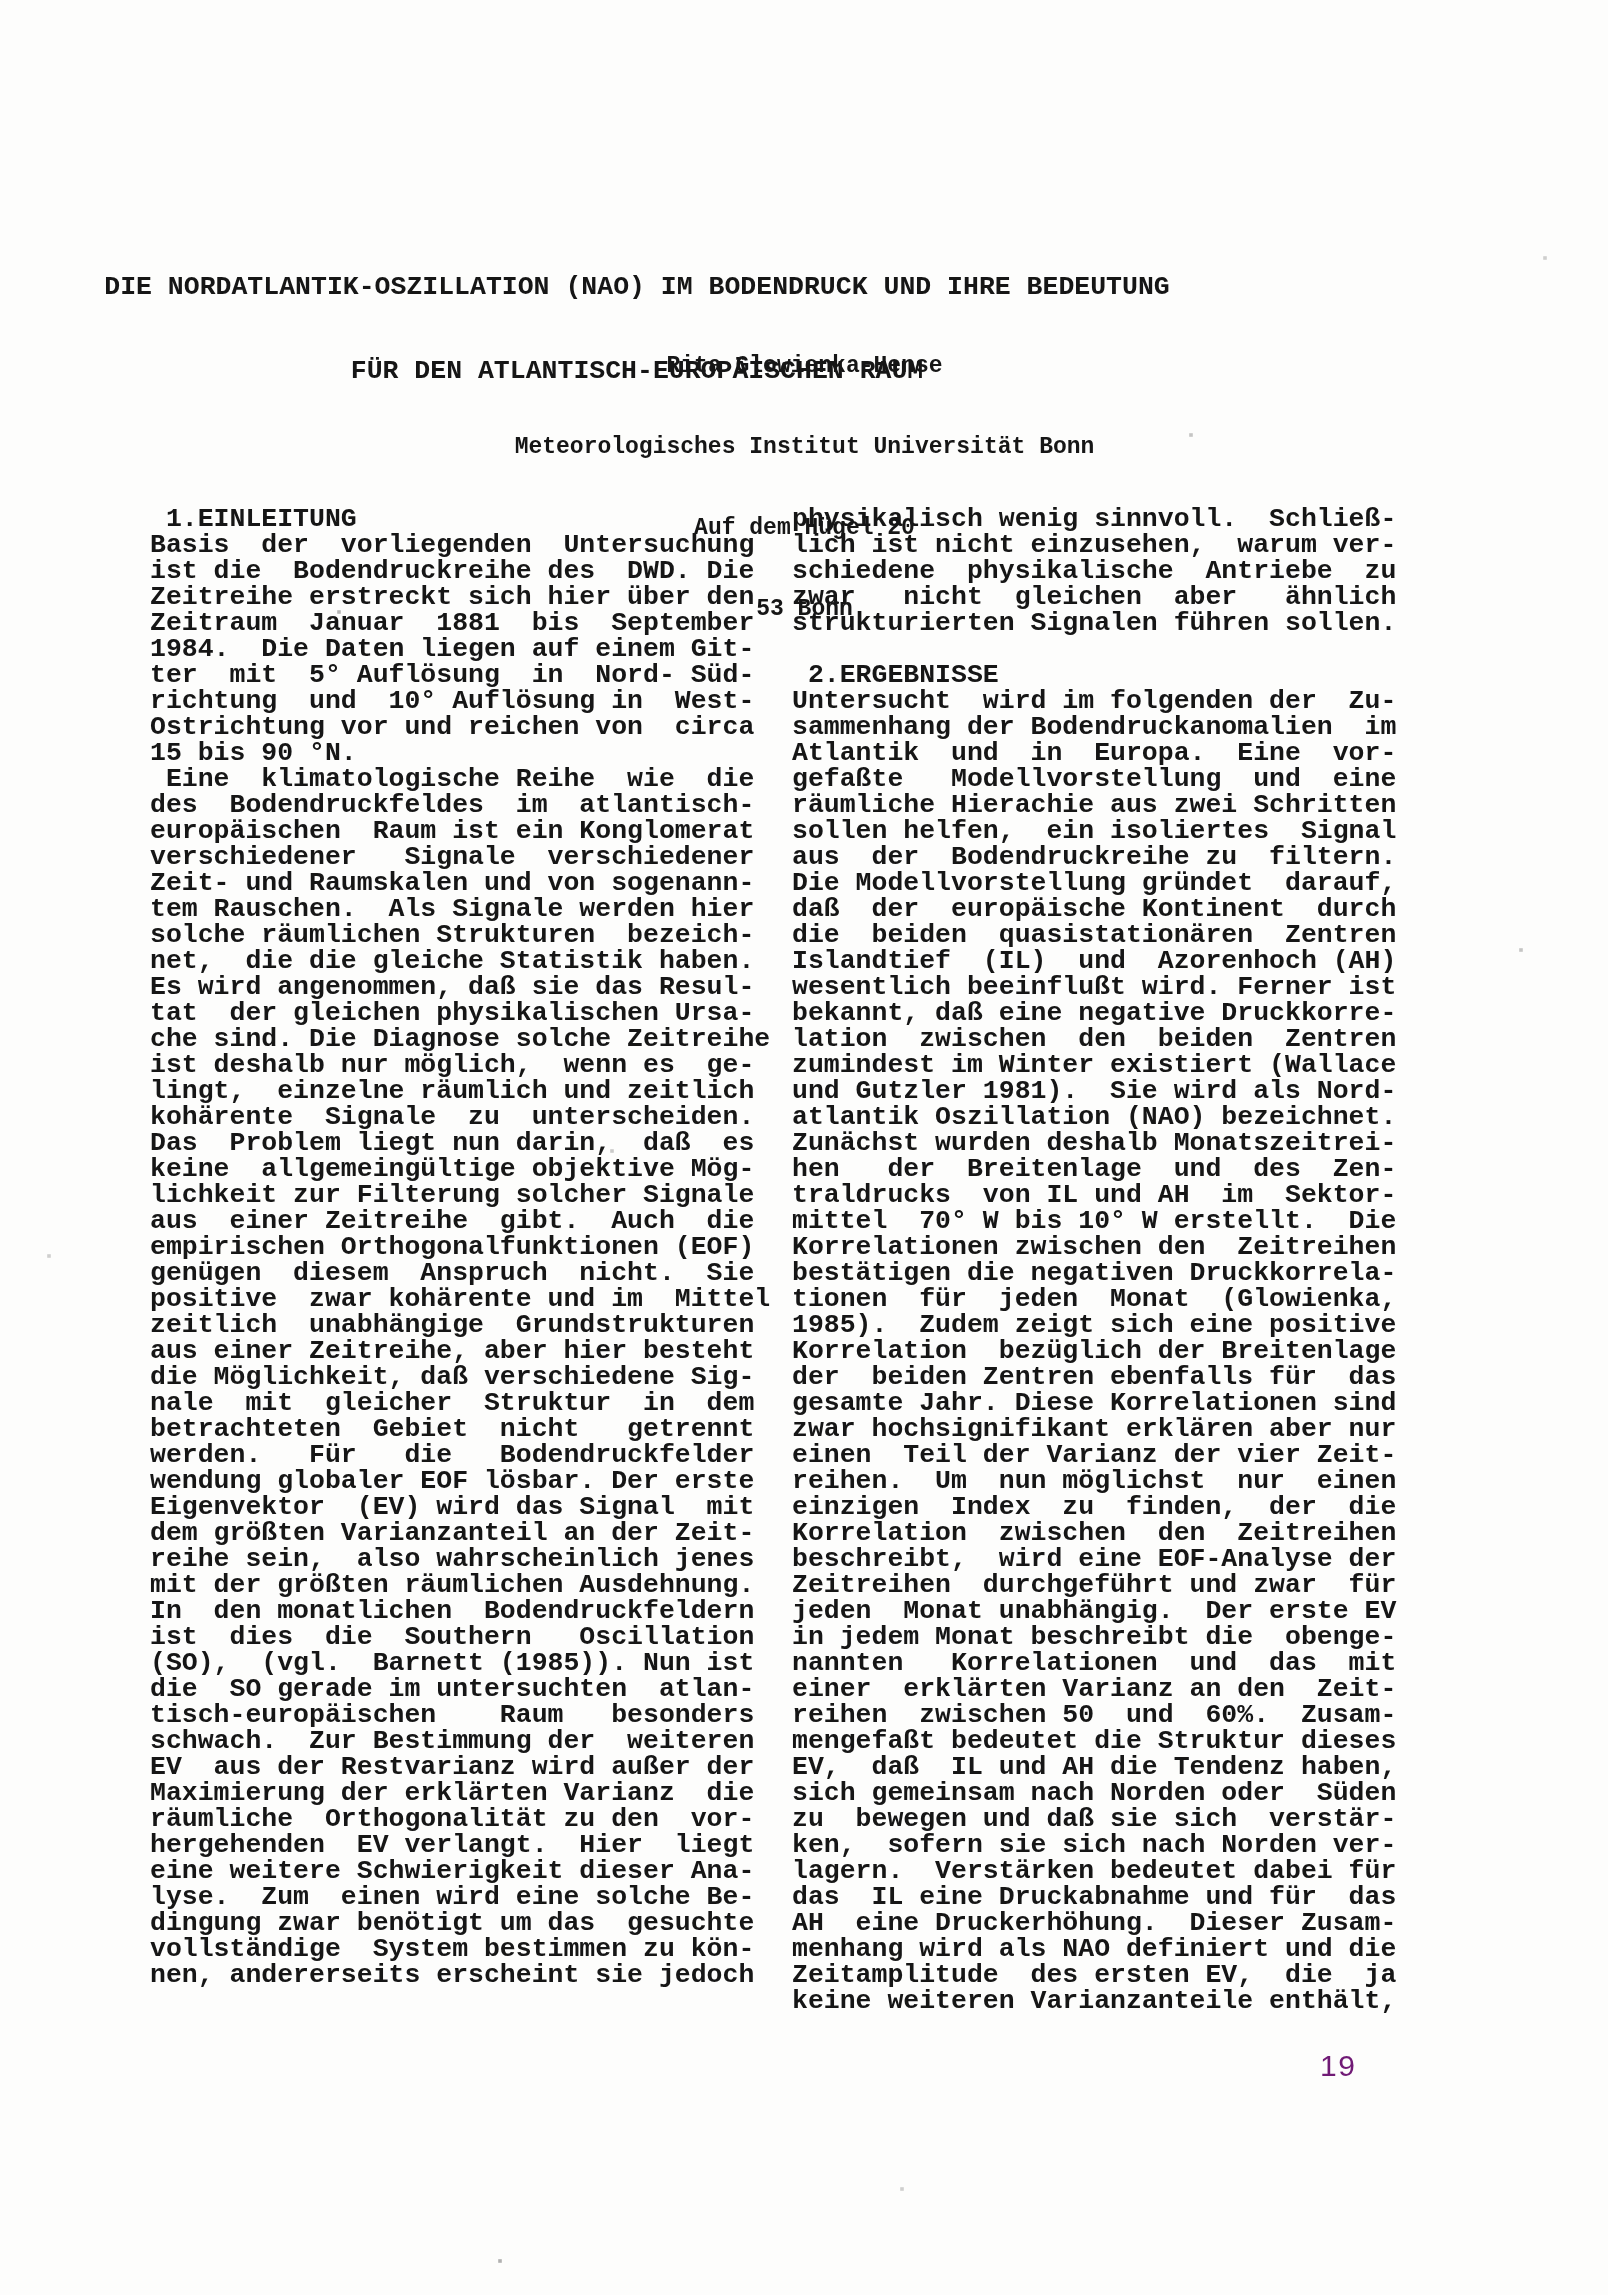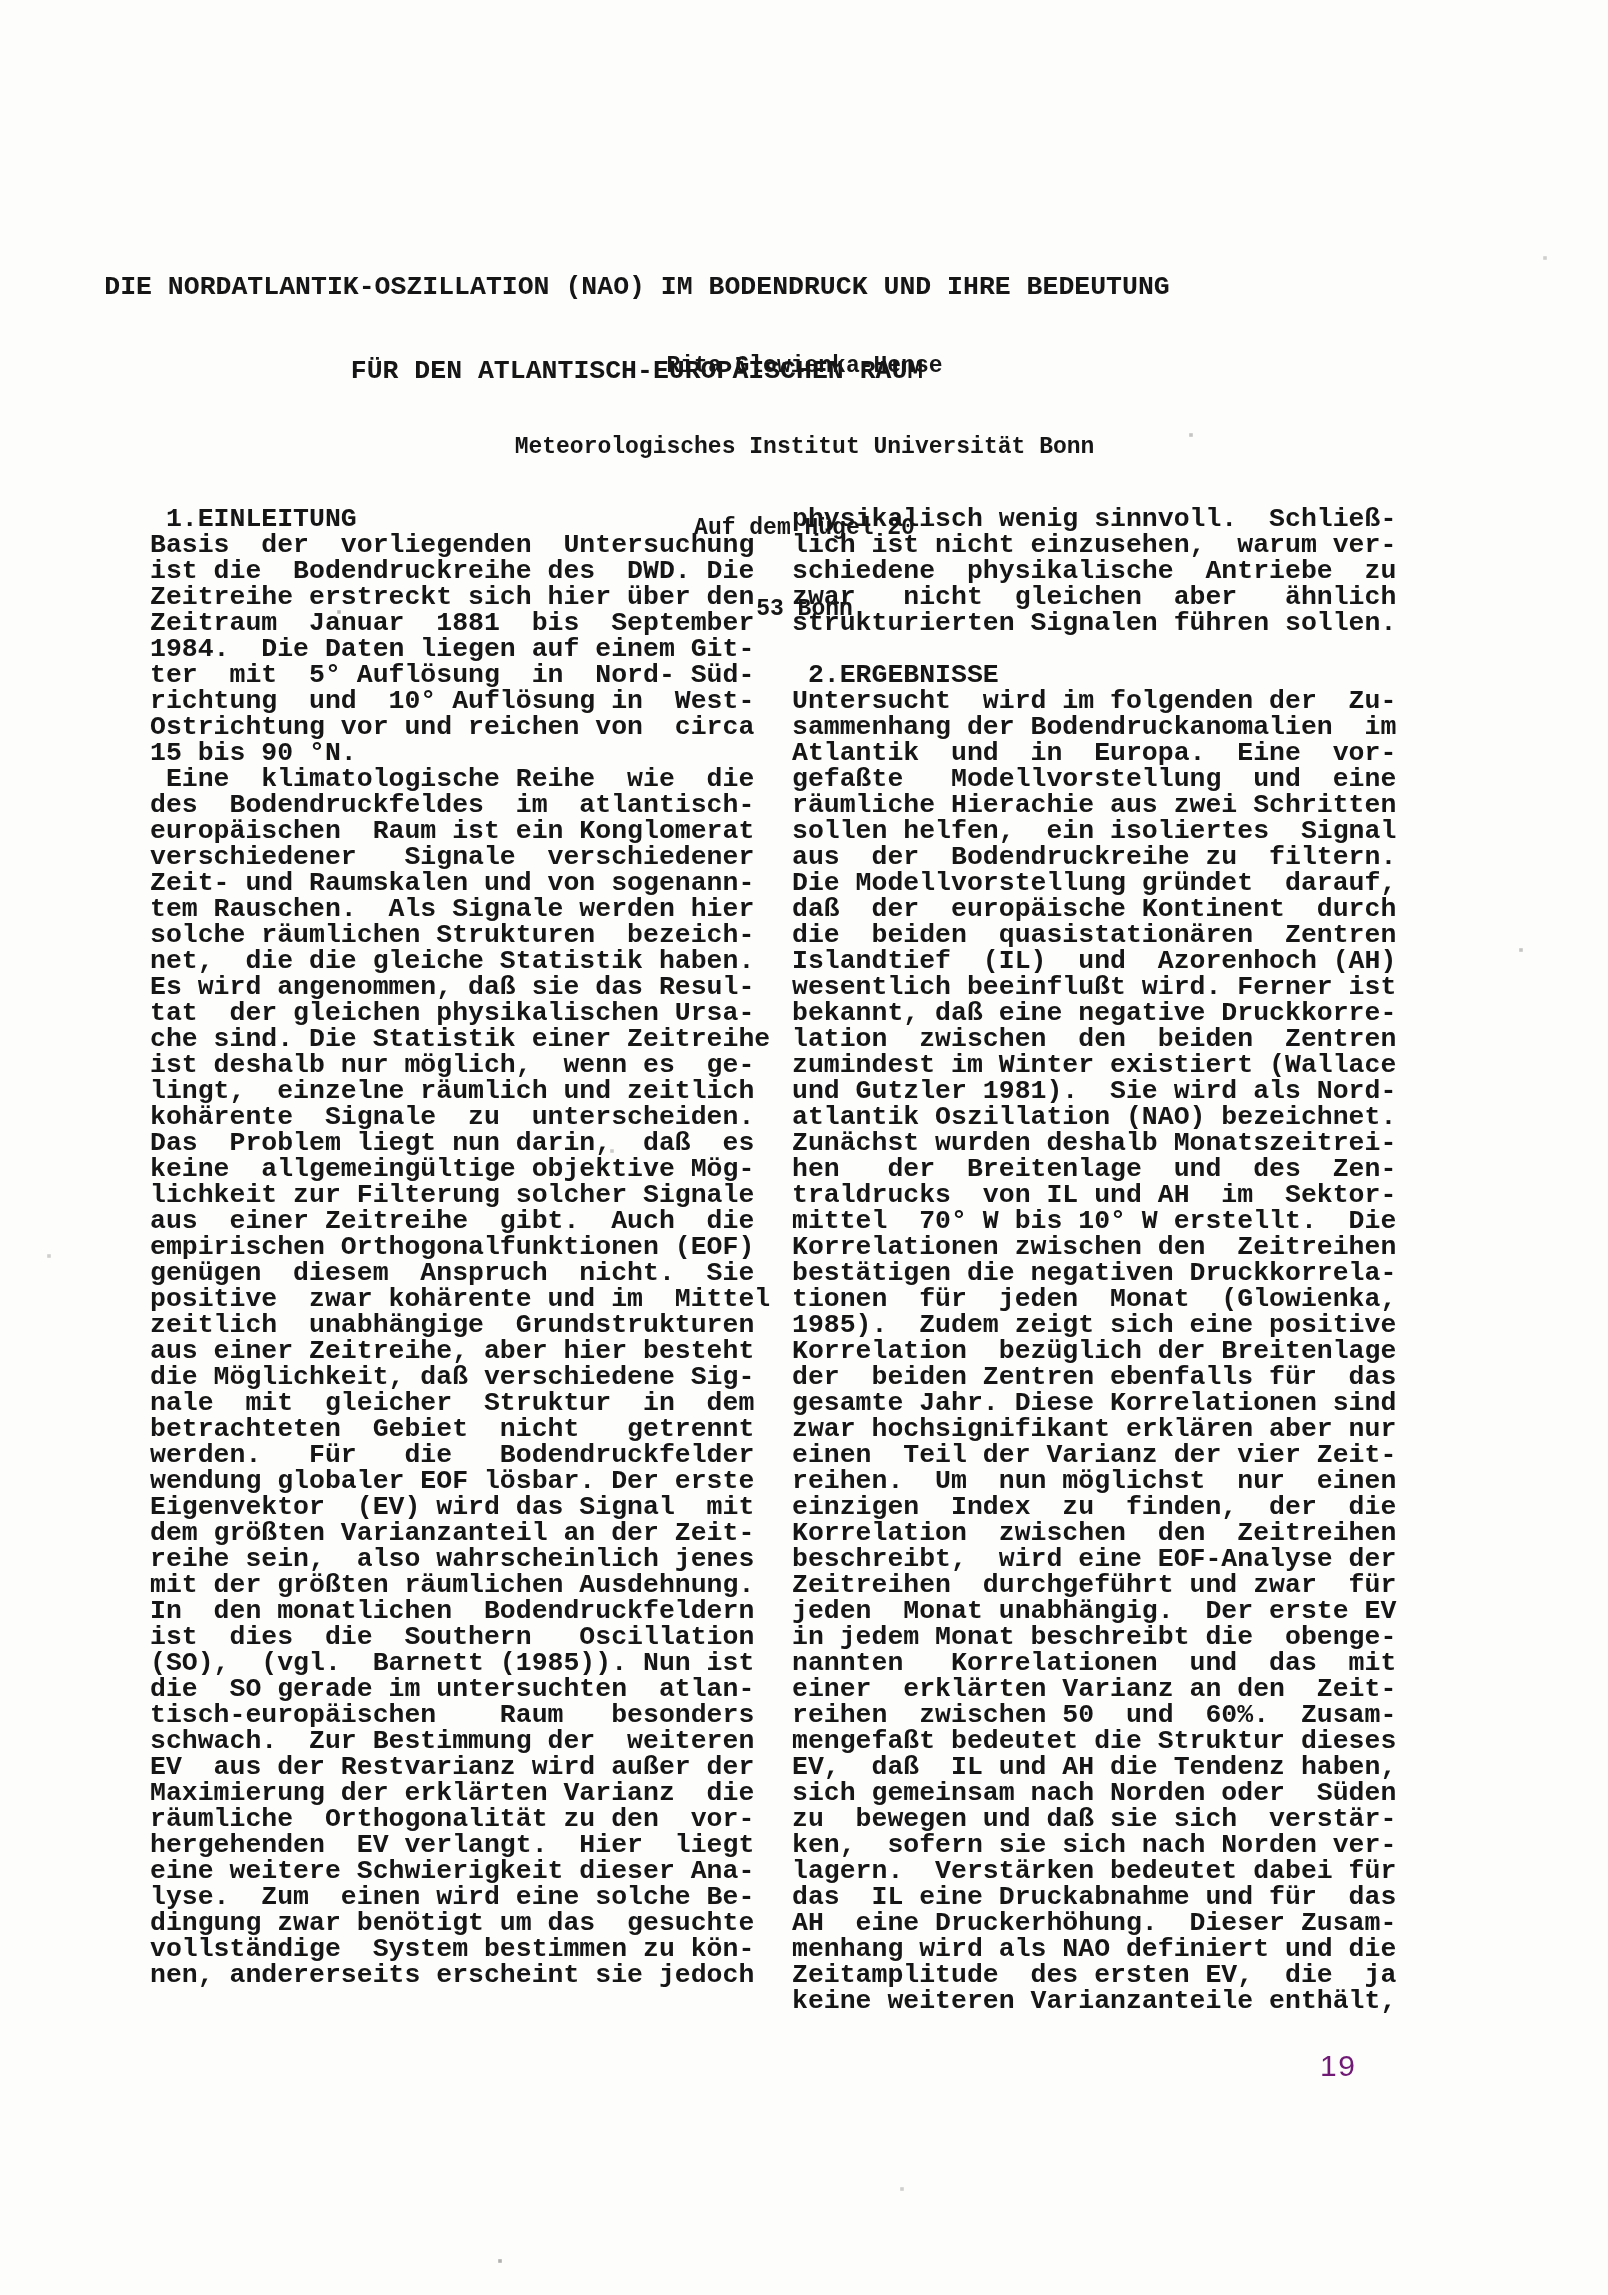--- a/index.html
+++ b/index.html
@@ -104,21 +104,21 @@
       <div class="tline"> Eine  klimatologische Reihe  wie  die</div>
       <div class="tline">des  Bodendruckfeldes  im  atlantisch-</div>
       <div class="tline">europäischen  Raum ist ein Konglomerat</div>
       <div class="tline">verschiedener   Signale  verschiedener</div>
       <div class="tline">Zeit- und Raumskalen und von sogenann-</div>
       <div class="tline">tem Rauschen.  Als Signale werden hier</div>
       <div class="tline">solche räumlichen Strukturen  bezeich-</div>
       <div class="tline">net,  die die gleiche Statistik haben.</div>
       <div class="tline">Es wird angenommen, daß sie das Resul-</div>
       <div class="tline">tat  der gleichen physikalischen Ursa-</div>
-      <div class="tline">che sind. Die Statistik einer Zeitreihe</div>
+      <div class="tline">che sind. Die Diagnose solche Zeitreihe</div>
       <div class="tline">ist deshalb nur möglich,  wenn es  ge-</div>
       <div class="tline">lingt,  einzelne räumlich und zeitlich</div>
       <div class="tline">kohärente  Signale  zu  unterscheiden.</div>
       <div class="tline">Das  Problem liegt nun darin,  daß  es</div>
       <div class="tline">keine  allgemeingültige objektive Mög-</div>
       <div class="tline">lichkeit zur Filterung solcher Signale</div>
       <div class="tline">aus  einer Zeitreihe  gibt.  Auch  die</div>
       <div class="tline">empirischen Orthogonalfunktionen (EOF)</div>
       <div class="tline">genügen  diesem  Anspruch  nicht.  Sie</div>
       <div class="tline">positive  zwar kohärente und im  Mittel</div>

